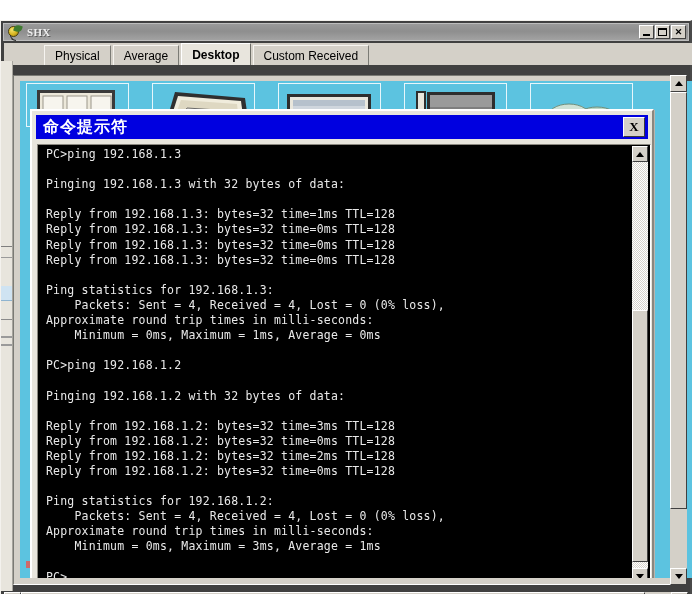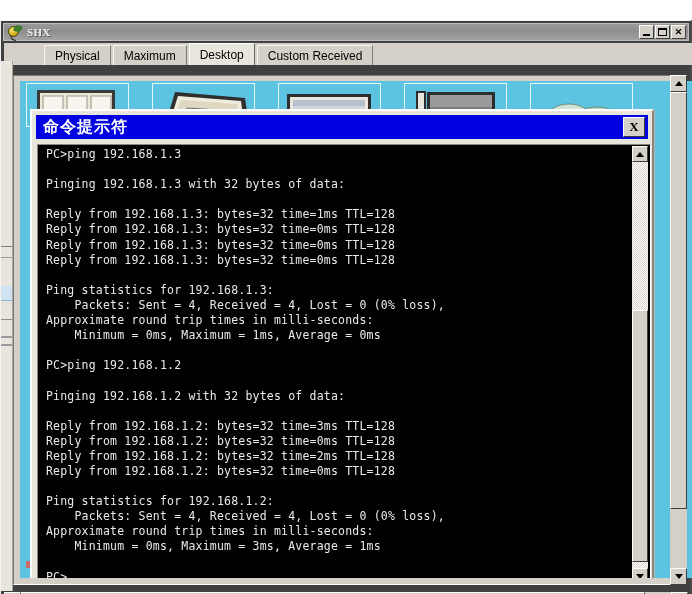--- a/index.html
+++ b/index.html
@@ -143,21 +143,21 @@
     border-top: 1px solid #f6f4f0;
     border-right: 1px solid #7b7b75;
     box-sizing: border-box;
     cursor: default;
     position: relative;
     margin-right: 2px;
   }
   .tab.active {
     background: #e8e5dd;
     height: 22px;
-    font-weight: normal;
+    font-weight: bold;
     border-left: 1px solid #ffffff;
     border-top: 1px solid #ffffff;
     border-right: 1px solid #6d6d67;
     z-index: 3;
     align-items: center;
   }
 
   
   #desktop-outer {
     position: absolute;
@@ -434,21 +434,21 @@
         <div class="glyph">✕</div>
       </div>
     </div>
   </div>
 
   <div id="tab-strip">
     <div class="tab">
       <span>Physical</span>
     </div>
     <div class="tab">
-      <span>Maximum</span>
+      <span>Average</span>
     </div>
     <div class="tab active">
       <span>Desktop</span>
     </div>
     <div class="tab">
       <span>Custom Received</span>
     </div>
   </div>
 
   <div id="bg-sliver">

